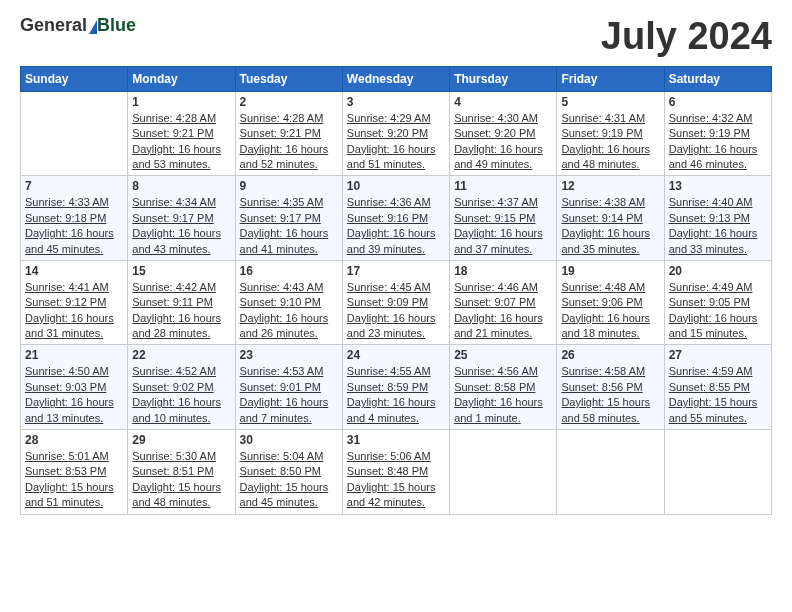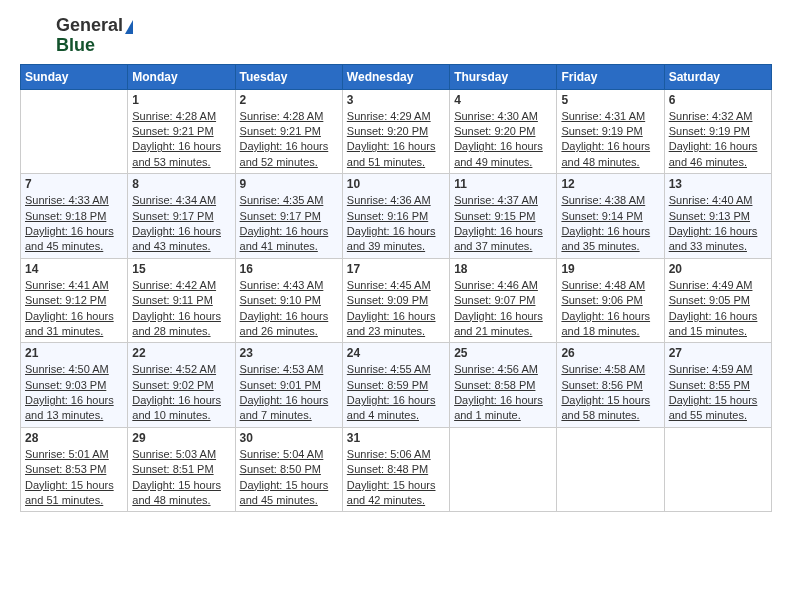--- a/index.html
+++ b/index.html
@@ -15,23 +15,22 @@
       padding: 16px 20px 10px 20px;
     }
     .header {
       display: flex;
       justify-content: space-between;
       align-items: flex-start;
       margin-bottom: 8px;
     }
     .logo {
       display: flex;
-      flex-direction: column;
+      flex-direction: row;
       line-height: 1.1;
-      margin-left: 36px;
     }
     .logo-general {
       font-size: 18px;
       font-weight: bold;
       color: #333;
     }
     .logo-blue {
       font-size: 18px;
       font-weight: bold;
       color: #14532d;
@@ -108,20 +107,21 @@
 
 <div class="page">
   <div class="header">
     <div class="logo">
       <div>
         <span class="logo-general">General</span><span class="logo-triangle"></span>
       </div>
       <span class="logo-blue">Blue</span>
     </div>
     <div class="title-block">
+      <div class="month-title">July 2024</div>
     </div>
   </div>
 
   <table>
     <thead>
       <tr>
       <th>Sunday</th>
           <th>Monday</th>
           <th>Tuesday</th>
           <th>Wednesday</th>
@@ -332,21 +332,21 @@
         <tr>
           <td>
             <span class="day-num">28</span>
             <div class="cell-info">Sunrise: 5:01 AM
 Sunset: 8:53 PM
 Daylight: 15 hours
 and 51 minutes.</div>
           </td>
           <td>
             <span class="day-num">29</span>
-            <div class="cell-info">Sunrise: 5:03 AM
+            <div class="cell-info">Sunrise: 5:30 AM
 Sunset: 8:51 PM
 Daylight: 15 hours
 and 48 minutes.</div>
           </td>
           <td>
             <span class="day-num">30</span>
             <div class="cell-info">Sunrise: 5:04 AM
 Sunset: 8:50 PM
 Daylight: 15 hours
 and 45 minutes.</div>

